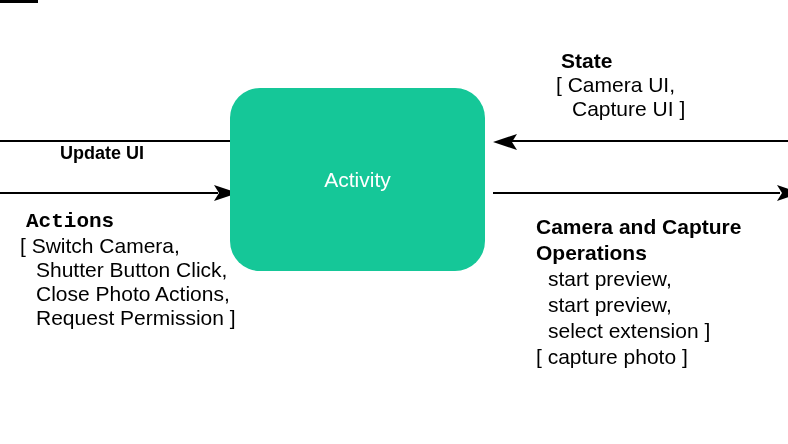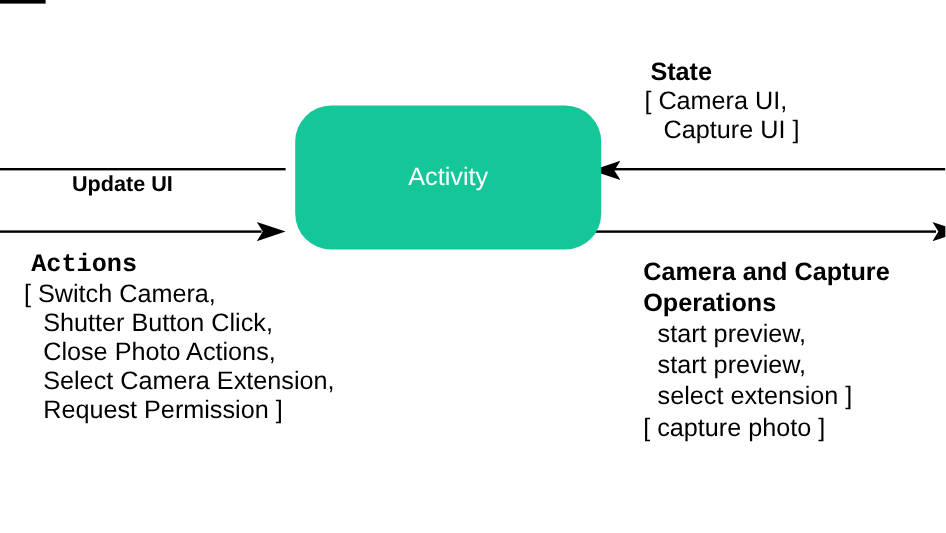--- a/index.html
+++ b/index.html
@@ -3,21 +3,21 @@
 <meta charset="utf-8">
 <style>
   html,body{margin:0;padding:0;background:#ffffff;}
   .canvas{
     position:relative;width:788px;height:444px;background:#ffffff;
     overflow:hidden;font-family:"Liberation Sans",sans-serif;color:#000;
   }
   .hline{position:absolute;height:2px;background:#000;}
   .fragment{position:absolute;background:#000;}
   .node{
-    position:absolute;left:246px;top:88px;width:255px;height:120px;
+    position:absolute;left:230px;top:88px;width:255px;height:183px;
     border-radius:30px;display:flex;align-items:center;justify-content:center;
     font-size:21px;
   }
   .free-label{position:absolute;font-size:18px;font-weight:bold;line-height:24px;margin-top:34px;}
   .tblock{position:absolute;font-size:21px;line-height:24px;white-space:nowrap;}
   .tblock .h{font-weight:bold;}
   .tblock .hpad{padding-left:5px;}
   .tblock .hpad6{padding-left:6px;font-family:Liberation Mono, monospace;}
   .tblock .cont{padding-left:16px;}
   .ops{line-height:26px;}
@@ -47,32 +47,31 @@
 
   <div class="hline" style="left:493px;top:192px;width:287px;"></div>
   <svg class="arrow" style="left:777px;top:185px;" width="24" height="16" viewBox="0 0 24 16">
     <path d="M24 8 L0 0 L5 8 L0 16 Z" fill="#000"></path>
   </svg>
 
   <div class="node" style="background: rgb(21, 199, 152); color: rgb(255, 255, 255);">
     <span>Activity</span>
   </div>
 
-  <div class="tblock" style="left:537px;top:49px;">
+  <div class="tblock" style="left:556px;top:49px;">
     <div class="h hpad">State</div>
     <div>[ Camera UI,</div>
     <div class="cont">Capture UI ]</div>
   </div>
 
   <div class="tblock" style="left:20px;top:210px;">
     <div class="h hpad6">Actions</div>
     <div>[ Switch Camera,</div>
     <div class="cont">Shutter Button Click,</div>
     <div class="cont">Close Photo Actions,</div>
-    <div class="cont">Select Camera Extension,</div>
     <div class="cont">Request Permission ]</div>
   </div>
 
   <div class="tblock ops" style="left:536px;top:214px;">
     <div class="h">Camera and Capture</div>
     <div class="h">Operations</div>
     <div class="cont">start preview,</div>
     <div class="cont">start preview,</div>
     <div class="cont">select extension ]</div>
     <div>[ capture photo ]</div>

